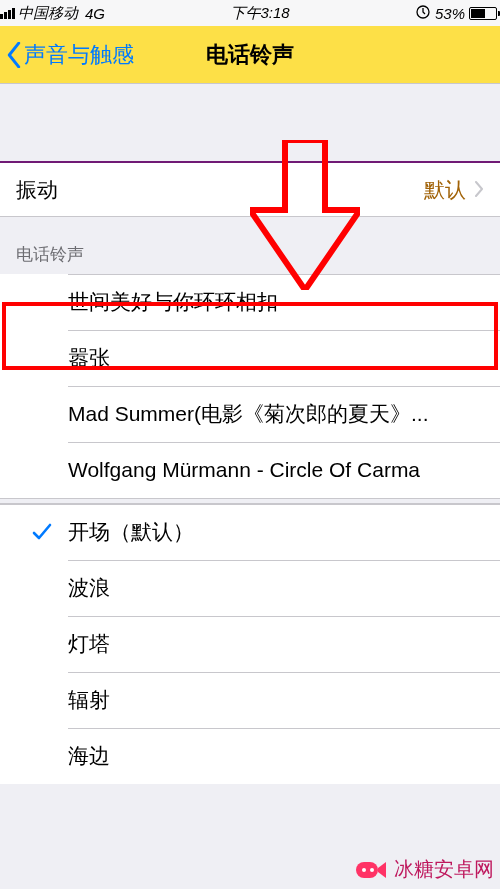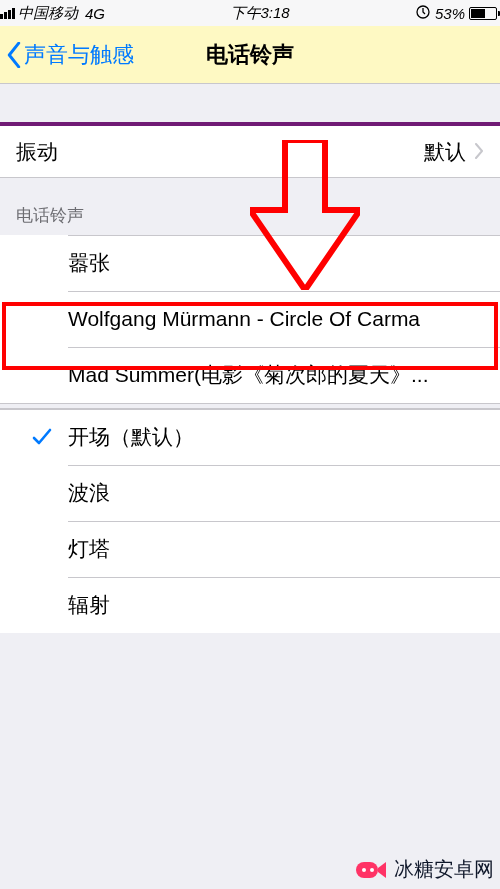--- a/index.html
+++ b/index.html
@@ -27,21 +27,21 @@
     .signal span:nth-child(3){height:9px}.signal span:nth-child(4){height:11px}
     .status-center { font-weight: 500; }
     .status-right { display: flex; align-items: center; gap: 4px; }
     .battery { display:inline-flex; align-items:center; }
     .battery-body { width: 28px; height: 13px; border: 1px solid #000; border-radius: 2px; position: relative; }
     .battery-fill { position:absolute; left:1px; top:1px; bottom:1px; width: 53%; background:#000; }
     .battery-cap { width:2px; height:5px; background:#000; margin-left:1px; border-radius:0 1px 1px 0; }
 
     .nav-bar {
       height: 58px;
-      background: #fef9c3;
+      background: #fde047;
       display: flex;
       align-items: center;
       position: relative;
       border-bottom: 1px solid #c8c7cc;
     }
     .back { display:flex; align-items:center; color:#007aff; font-size:22px; padding-left:6px; gap:2px;}
     .back svg { width: 16px; height: 26px; }
     .nav-title { position:absolute; left:0; right:0; text-align:center; font-size:22px; font-weight:600; pointer-events:none;}
 
     .group-gap { height: 38px; }
@@ -49,42 +49,42 @@
 
     .cell {
       background:#fff; min-height:56px; display:flex; align-items:center;
       padding: 0 16px; position:relative; font-size: 21px;
     }
     .cell + .cell::before,
     .cell.indent::before {
       content:""; position:absolute; left:68px; right:0; top:0; height:1px; background:#c8c7cc;
     }
     .cell.first-row::before { left:0; }
-    .cell.top-border { border-top: 4px solid #701a75; }
+    .cell.top-border { border-top: 2px solid #701a75; margin-top: 39px; }
     .cell.bottom-border { border-bottom: 1px solid #c8c7cc; }
     .cell .check { width: 52px; display:flex; justify-content:center; color:#007aff; font-size:26px;}
     .cell .label { flex:1; white-space:nowrap; overflow:hidden; text-overflow:ellipsis; }
-    .cell .value { color:#000000; font-size:21px; }
+    .cell .value { color:#a16207; font-size:21px; }
     .cell .chev { color:#c7c7cc; margin-left:8px; }
 
     .section-sep { height: 6px; background:#efeff4; border-top:1px solid #c8c7cc; border-bottom:1px solid #c8c7cc;}
 
     .highlight-box {
       position:absolute; border: 4px solid #ff0000; pointer-events:none;
       left: 2px; right: 2px; top: 302px; height: 68px;
     }
 
     .arrow-overlay {
       position:absolute; left: 250px; top: 140px; width: 110px; height: 150px;
       pointer-events:none;
     }
 
     .watermark {
       position:absolute; right: 6px; bottom: 6px; display:flex; align-items:center; gap:6px;
-      font-size: 20px; color:#0f172a; font-weight:500;
+      font-size: 20px; color:#be185d; font-weight:500;
     }
     .wm-icon { width:34px; height:24px; }
   </style>
 </head>
 <body>
 
 <div class="status-bar">
   <div class="status-left">
     <span class="signal">
       <span></span>
@@ -133,29 +133,33 @@
         <path d="M2 1 L8 8 L2 15" stroke="#c7c7cc" stroke-width="2" fill="none" stroke-linecap="round" stroke-linejoin="round"></path>
       </svg>
   </span>
 </div>
 
 <div class="group-header" style="padding-top:26px;">电话铃声</div>
 
 <div>
   <div class="cell indent">
     <span class="check"></span>
+    <span class="label">世间美好与你环环相扣</span>
+  </div>
+  <div class="cell indent">
+    <span class="check"></span>
     <span class="label">嚣张</span>
   </div>
   <div class="cell indent">
     <span class="check"></span>
+    <span class="label">Mad Summer(电影《菊次郎的夏天》...</span>
+  </div>
+  <div class="cell indent">
+    <span class="check"></span>
     <span class="label">Wolfgang Mürmann - Circle Of Carma</span>
-  </div>
-  <div class="cell indent">
-    <span class="check"></span>
-    <span class="label">Mad Summer(电影《菊次郎的夏天》...</span>
   </div>
 </div>
 
 <div class="section-sep"></div>
 
 <div>
   <div class="cell indent first-row">
     <span class="check">
       <svg width="22" height="22" viewBox="0 0 22 22">
           <path d="M3 12 L8 17 L19 4" stroke="#007aff" stroke-width="2.6" fill="none" stroke-linecap="round" stroke-linejoin="round"></path>
@@ -167,20 +171,24 @@
     <span class="check"></span>
     <span class="label">波浪</span>
   </div>
   <div class="cell indent">
     <span class="check"></span>
     <span class="label">灯塔</span>
   </div>
   <div class="cell indent">
     <span class="check"></span>
     <span class="label">辐射</span>
+  </div>
+  <div class="cell indent">
+    <span class="check"></span>
+    <span class="label">海边</span>
   </div>
 </div>
 
 <div class="highlight-box"></div>
 
 <svg class="arrow-overlay" viewBox="0 0 110 150">
   <path d="M35 0 L75 0 L75 70 L110 70 L55 150 L0 70 L35 70 Z" fill="none" stroke="#ff0000" stroke-width="6" stroke-linejoin="miter"></path>
 </svg>
 
 <div class="watermark">

